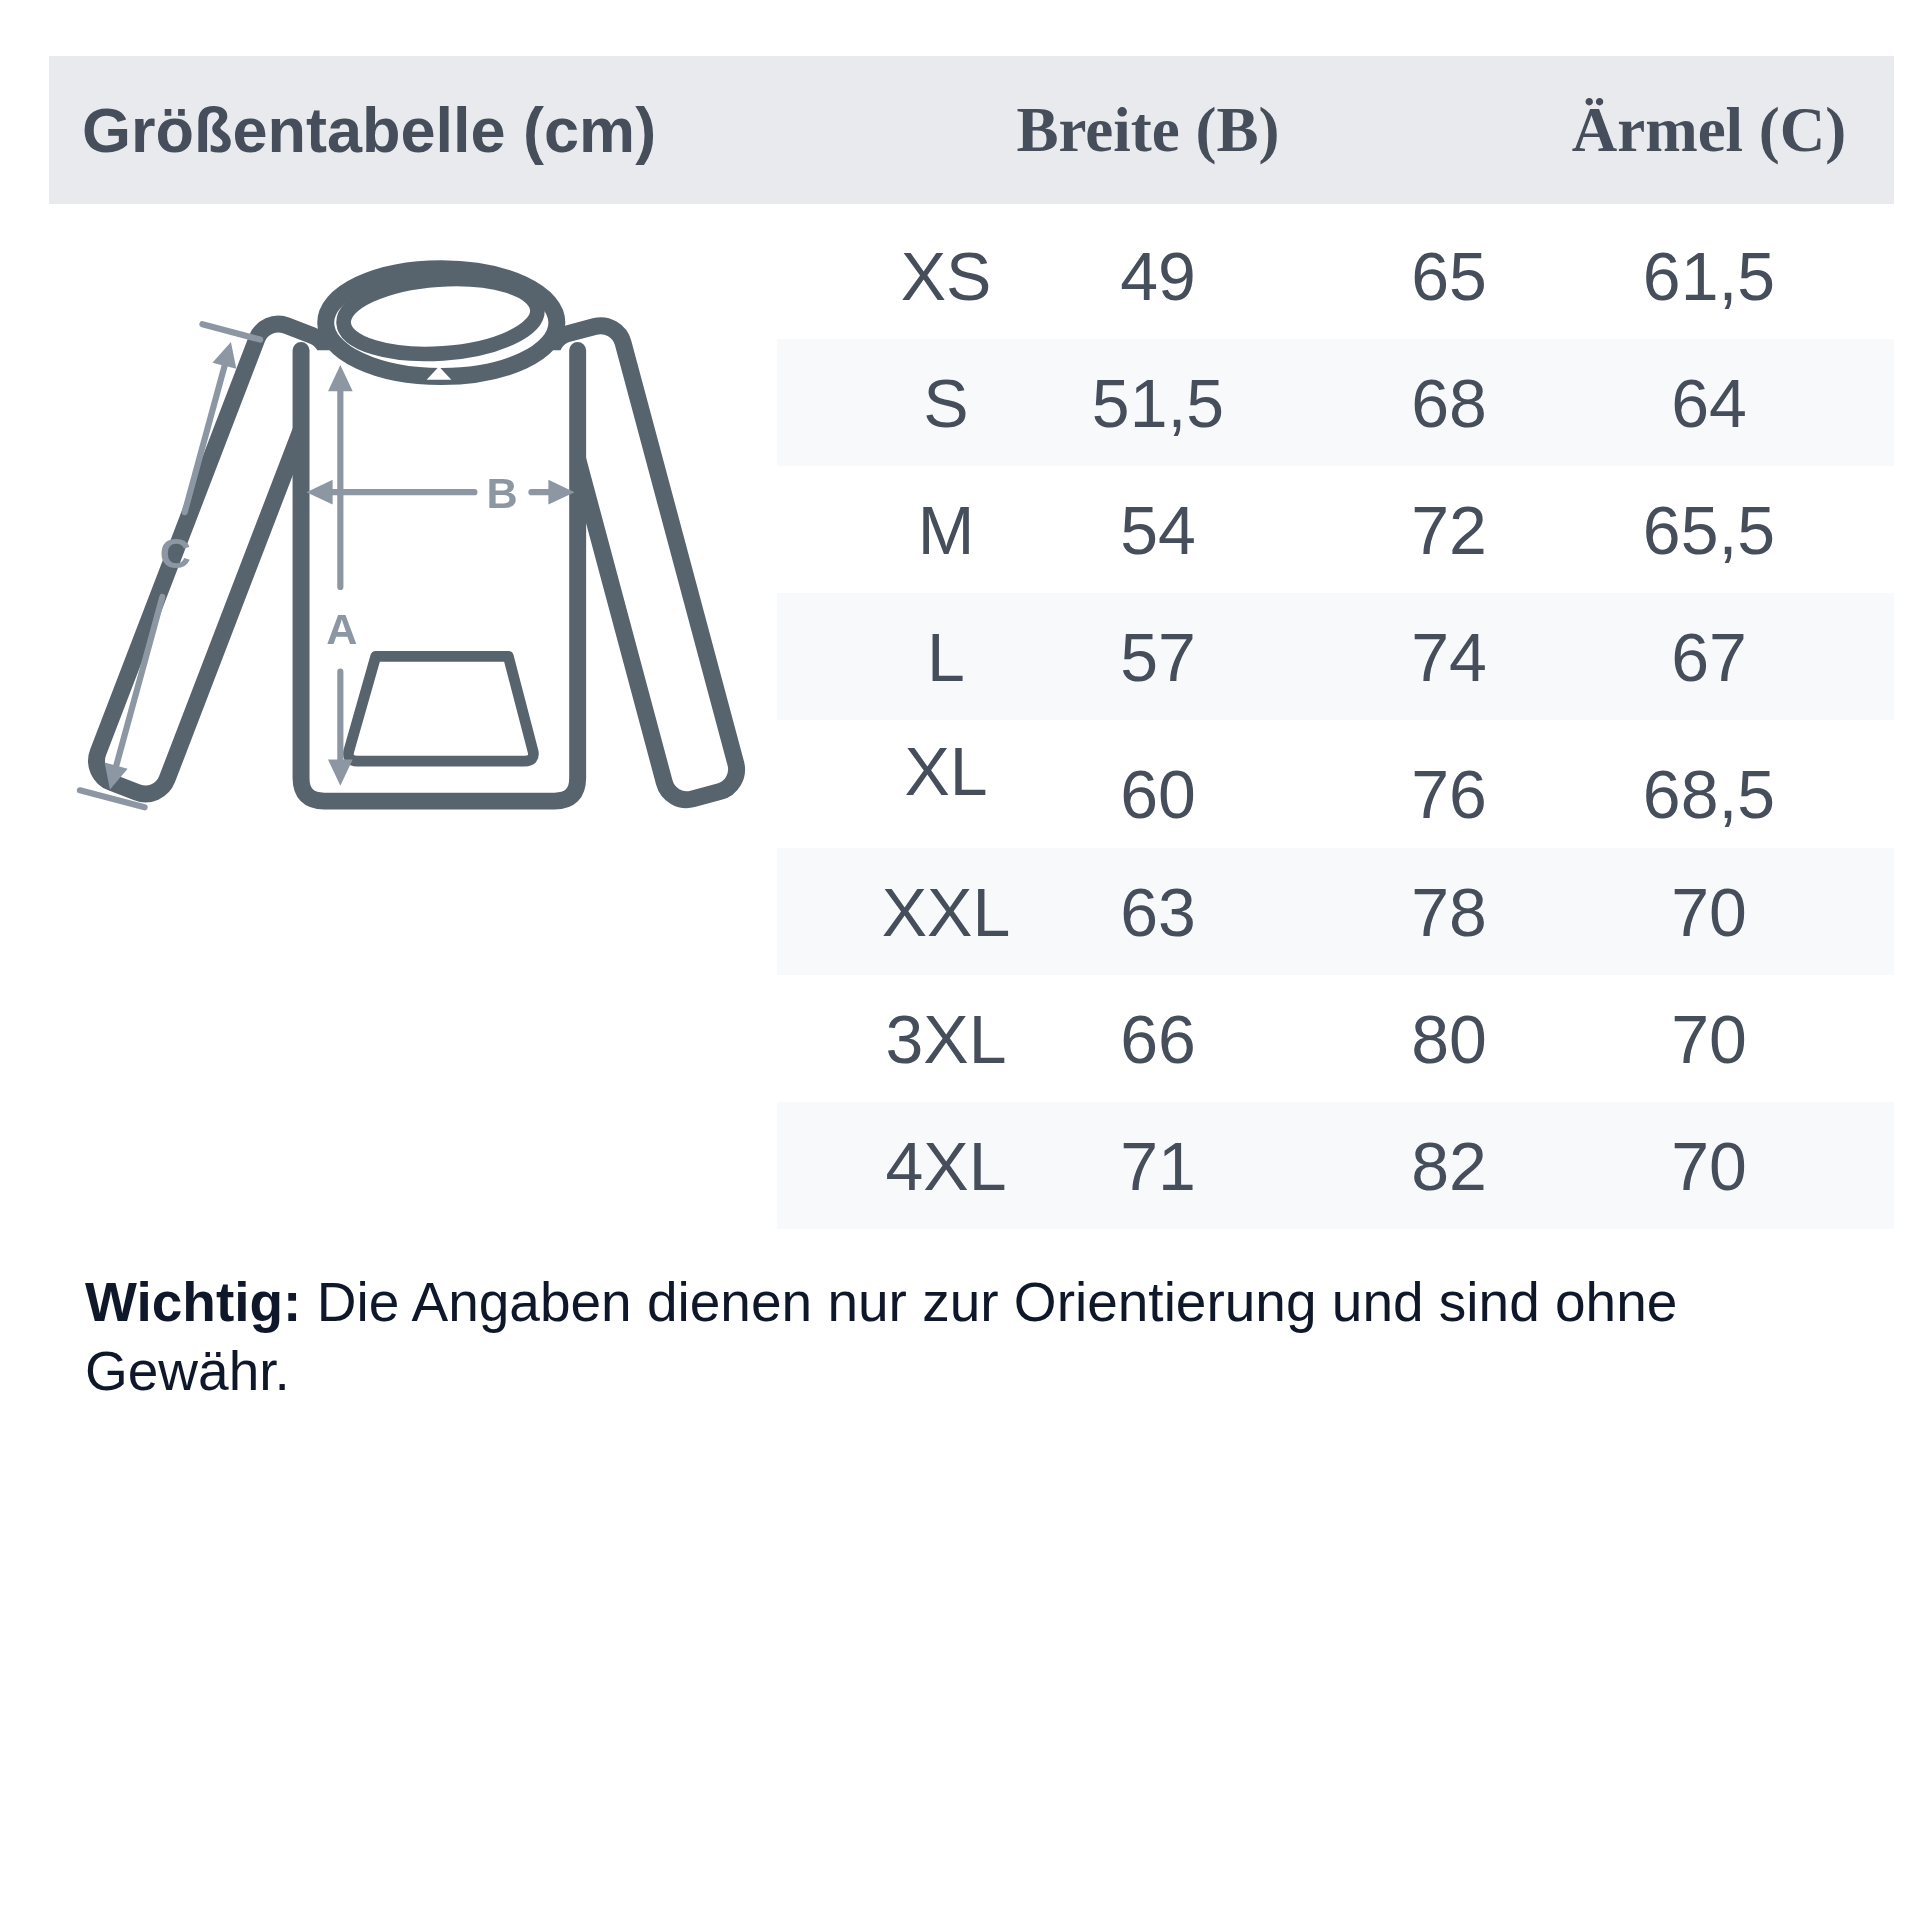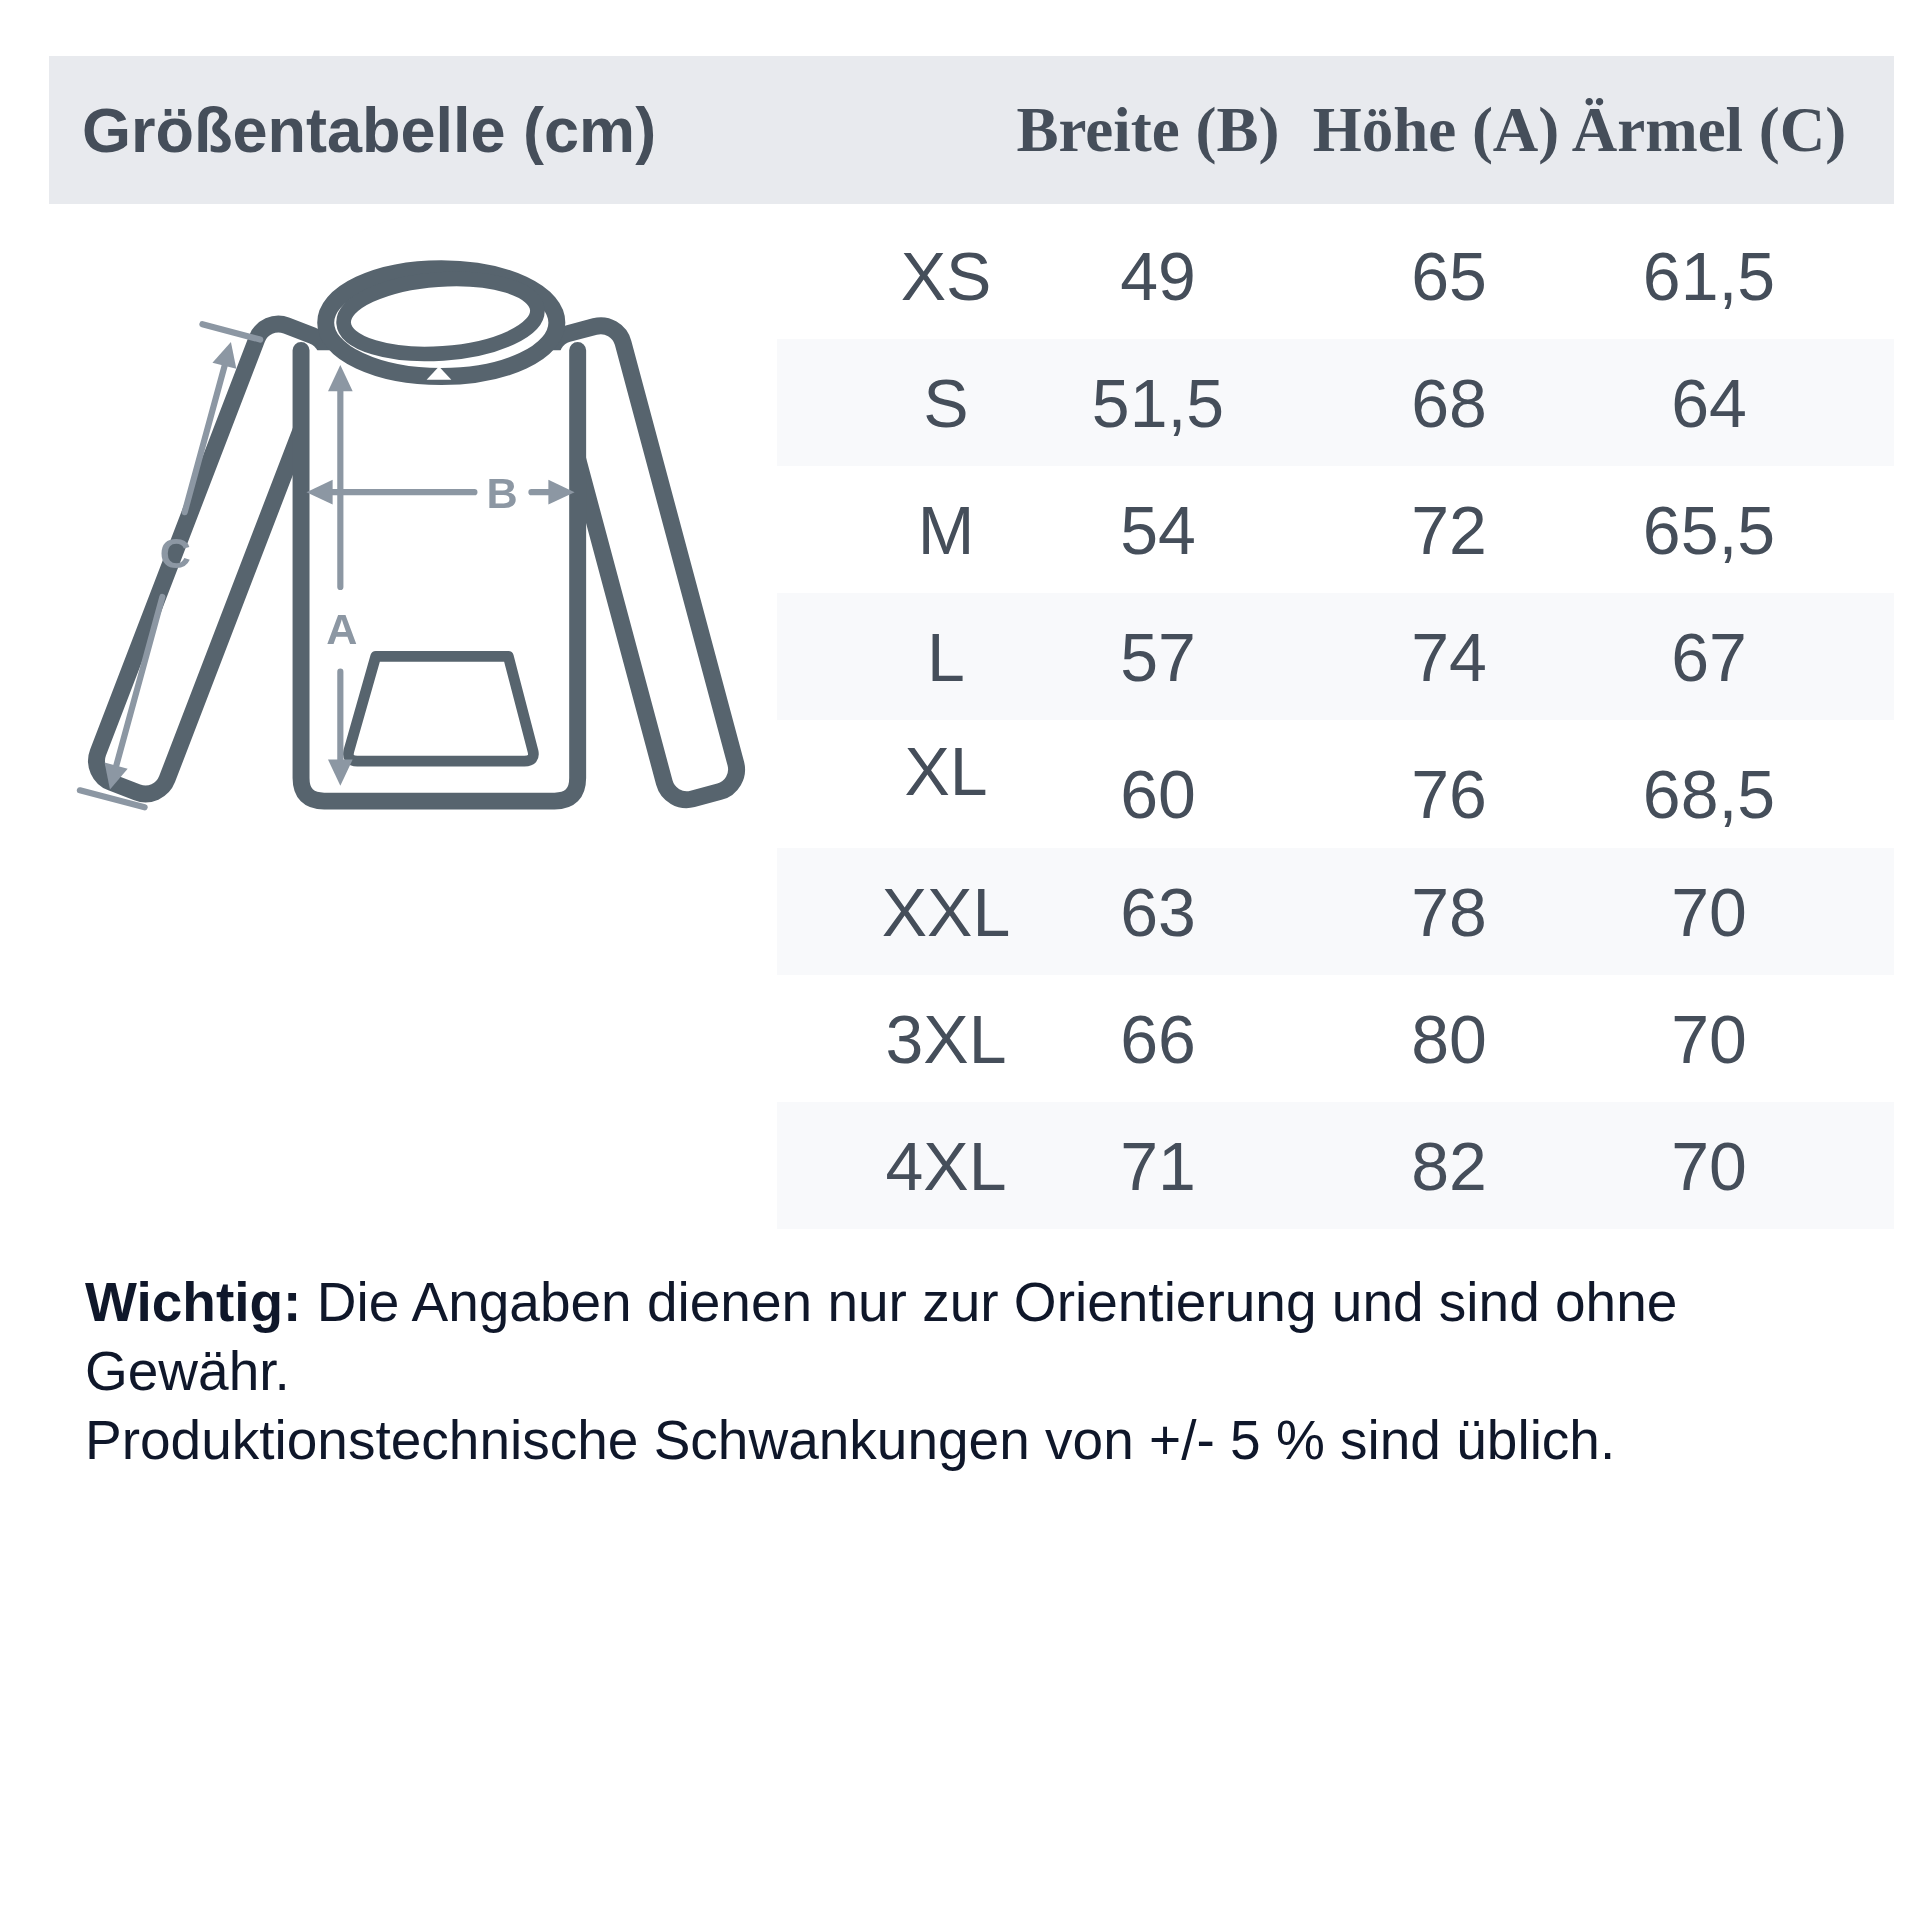--- a/index.html
+++ b/index.html
@@ -90,21 +90,20 @@
   .footer b { font-weight: bold; }
 </style>
 </head>
 <body>
 
 <div id="page">
 
   <div class="band">
     <span class="title">Größentabelle (cm)</span>
     <span class="col c1">Breite (B)</span>
-    <span class="col c2">Höhe (A)</span>
     <span class="col c3">Ärmel (C)</span>
   </div>
 
   <svg class="diagram" width="732" height="817" viewBox="0 0 950 1060" xmlns="http://www.w3.org/2000/svg">
     <g stroke="#57646e" stroke-width="22" fill="#ffffff" stroke-linejoin="round" stroke-linecap="round">
 
       <g transform="translate(322,188) rotate(21)">
         <rect x="-48" y="-20" width="96" height="635" rx="30"></rect>
       </g>
       <g transform="translate(700,188) rotate(-15)">
@@ -194,17 +193,16 @@
       <div class="row striped" style="top: 1102px;">
     <span class="cell size">4XL</span>
     <span class="cell v1">71</span>
     <span class="cell v2">82</span>
     <span class="cell v3">70</span>
   </div>
     </div>
 
   <div class="footer">
     <div><b>Wichtig:</b><span> Die Angaben dienen nur zur Orientierung und sind ohne Gewähr.</span></div>
-    <div>Produktionstechnische Schwankungen von +/- 5 % sind üblich.</div>
   </div>
 
 </div>
 
 
 </body></html>

